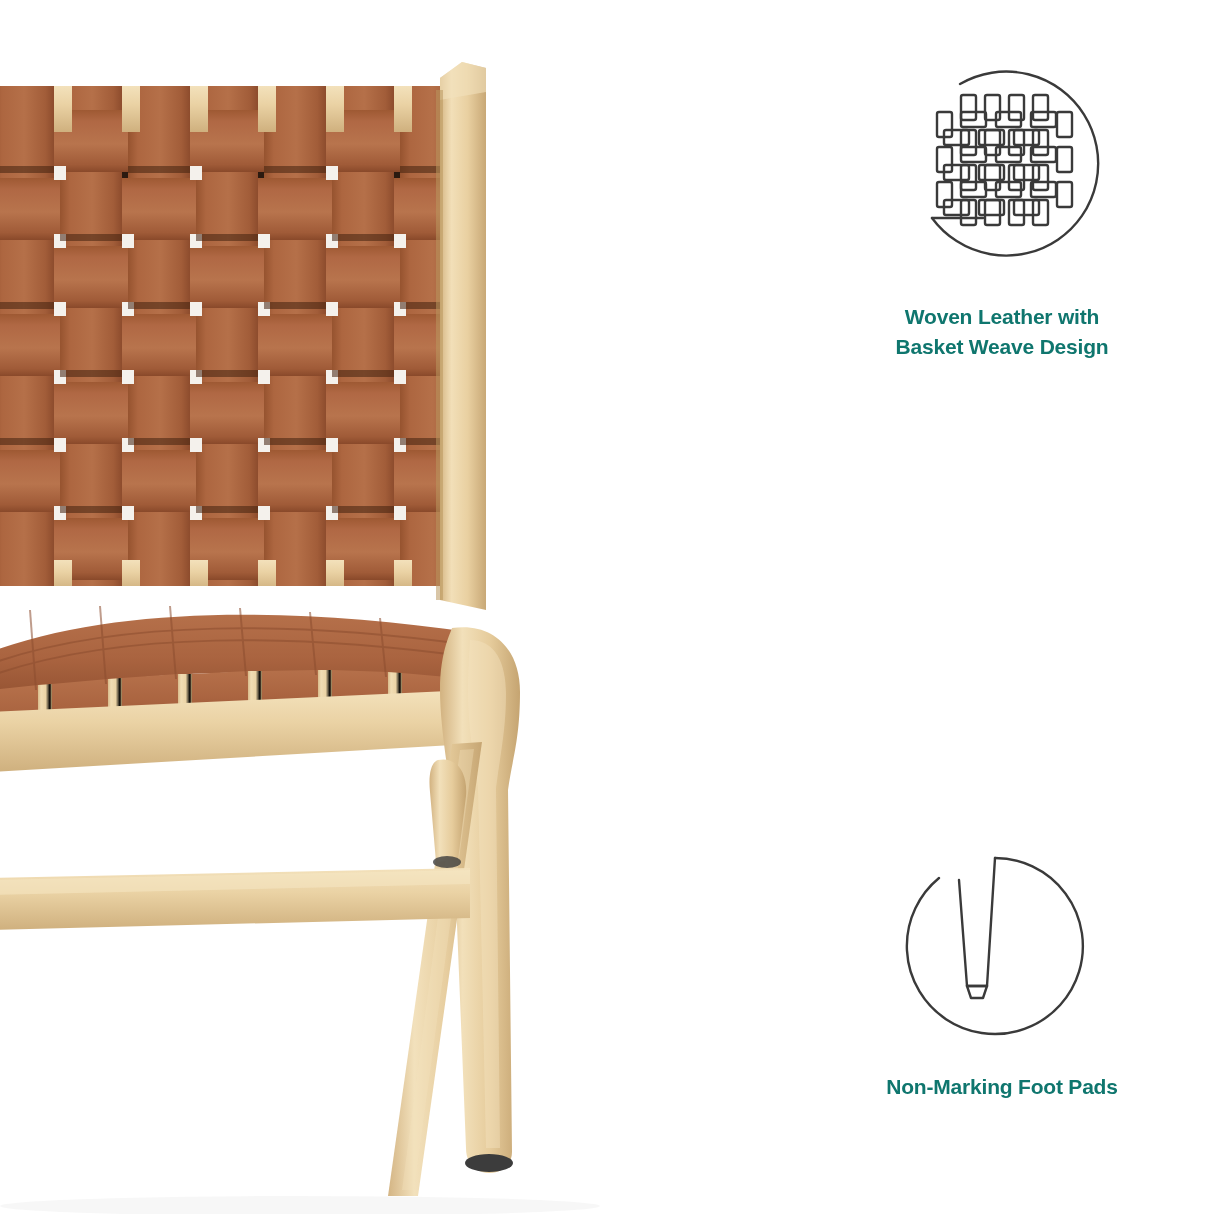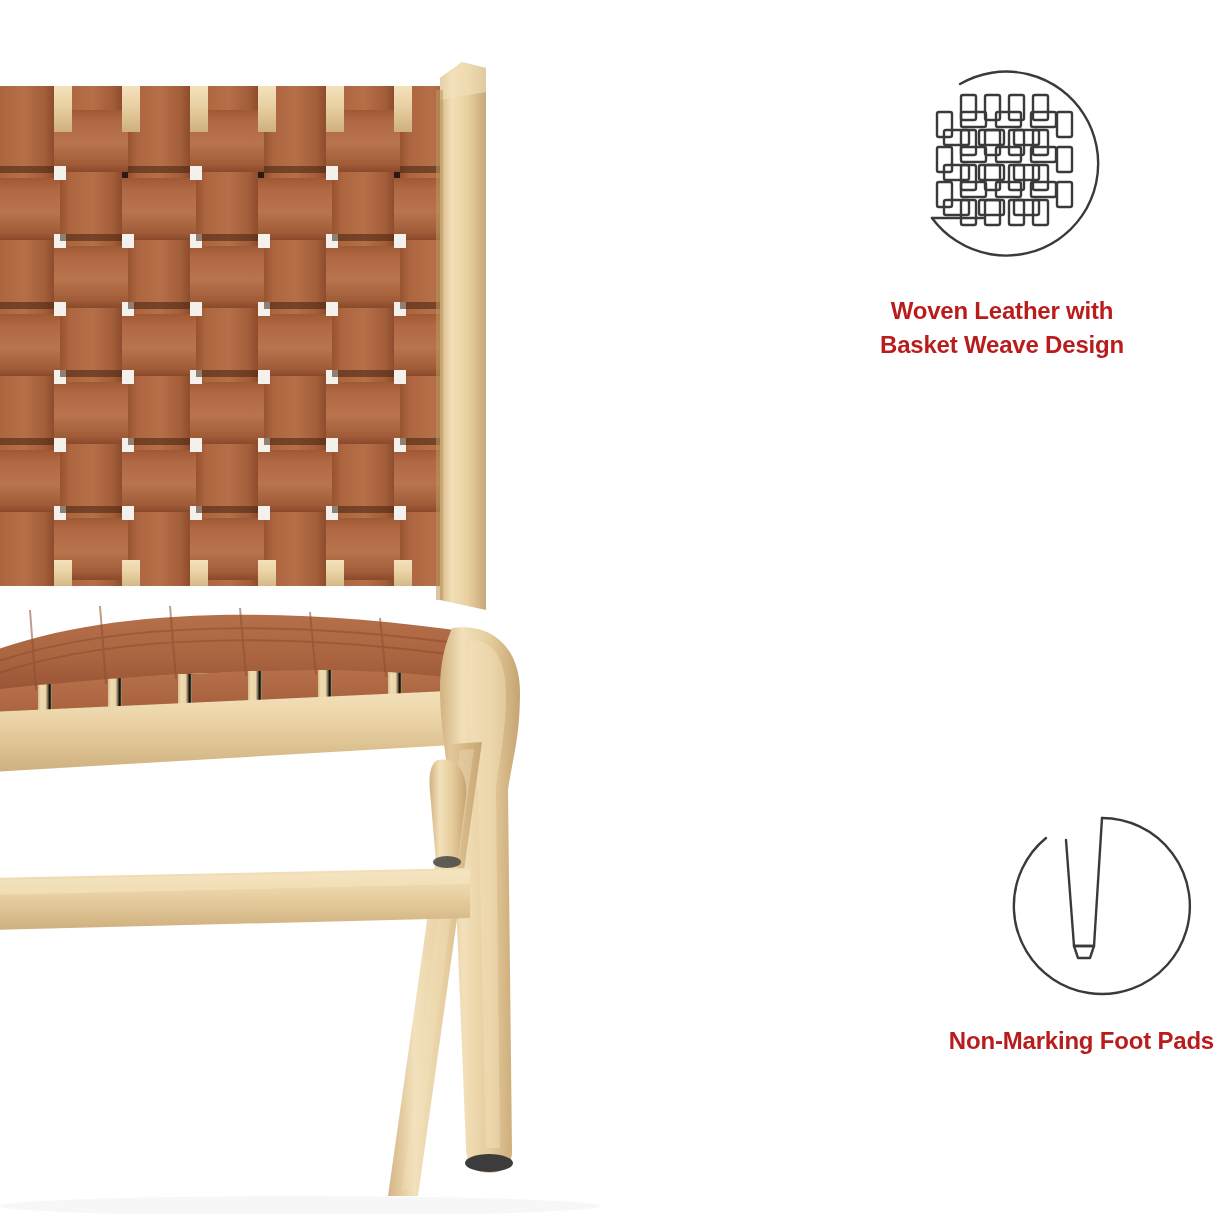--- a/index.html
+++ b/index.html
@@ -25,33 +25,33 @@
   }
   .feature-block{
     position:absolute;left:0;width:424px;
     display:flex;flex-direction:column;align-items:center;
   }
   .feature-icon-wrap{
     width:210px;height:210px;display:block;
   }
   .feature-icon-wrap svg{display:block;width:210px;height:210px;}
   .feature-caption{
-    margin-top:16px;
+    margin-top:24px;
     text-align:center;
-    color:#b91c1c;
-    font-size:24px;
+    color:#0f766e;
+    font-size:21px;
     font-weight:bold;
     line-height:1.42;
     letter-spacing:-0.2px;
     font-family:"Liberation Sans",sans-serif;
     white-space:pre-line;
   }
   #feature-block-0{top:68px;}
   #feature-block-1{top:475px;}
-  #feature-block-2{top:798px;align-items:flex-end;}
+  #feature-block-2{top:838px;}
 </style>
 </head>
 <body>
 
 <div id="stage">
 
   <div id="product-pane">
     <svg id="product-svg" viewBox="0 0 620 1214" xmlns="http://www.w3.org/2000/svg">
       <defs>
 

